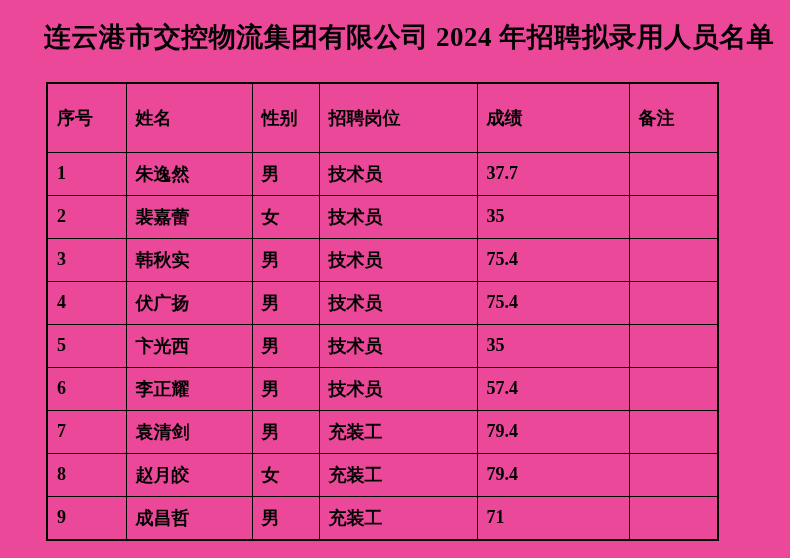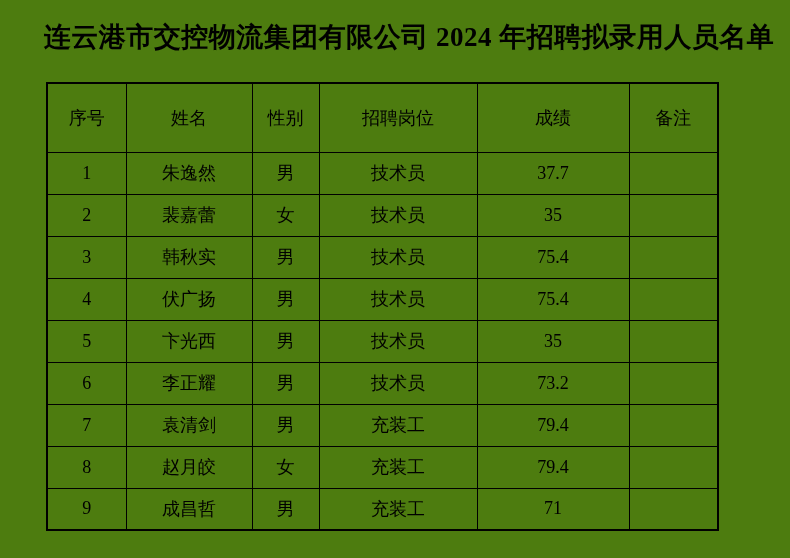--- a/index.html
+++ b/index.html
@@ -11,21 +11,21 @@
     width: 790px;
     height: 558px;
     font-family: "Liberation Serif", serif;
     color: #000000;
     overflow: hidden;
   }
   .page {
     position: relative;
     width: 790px;
     height: 558px;
-    background: #4d7c0f;
+    background: #ec4899;
   }
   .doc-title {
     position: absolute;
     top: 19px;
     left: 0;
     width: 100%;
     box-sizing: border-box;
     padding-left: 28px;
     text-align: center;
     font-size: 27px;
@@ -38,25 +38,25 @@
     left: 46px;
     top: 82px;
     width: 671px;
     border-collapse: collapse;
     table-layout: fixed;
     border: 2px solid #000000;
   }
   table.roster th,
   table.roster td {
     border: 1px solid #000000;
-    text-align: center;
+    text-align: left;
     vertical-align: middle;
-    padding: 0;
+    padding: 9px;
     font-size: 18px;
-    font-weight: normal;
+    font-weight: bold;
     font-family: "Liberation Serif", serif;
     overflow: hidden;
     white-space: nowrap;
   }
   table.roster thead tr {
     height: 69px;
   }
   table.roster tbody tr {
     height: 42px;
   }
@@ -132,21 +132,21 @@
           <td>男</td>
           <td>技术员</td>
           <td>35</td>
           <td></td>
         </tr>
         <tr>
           <td>6</td>
           <td>李正耀</td>
           <td>男</td>
           <td>技术员</td>
-          <td>73.2</td>
+          <td>57.4</td>
           <td></td>
         </tr>
         <tr>
           <td>7</td>
           <td>袁清剑</td>
           <td>男</td>
           <td>充装工</td>
           <td>79.4</td>
           <td></td>
         </tr>

